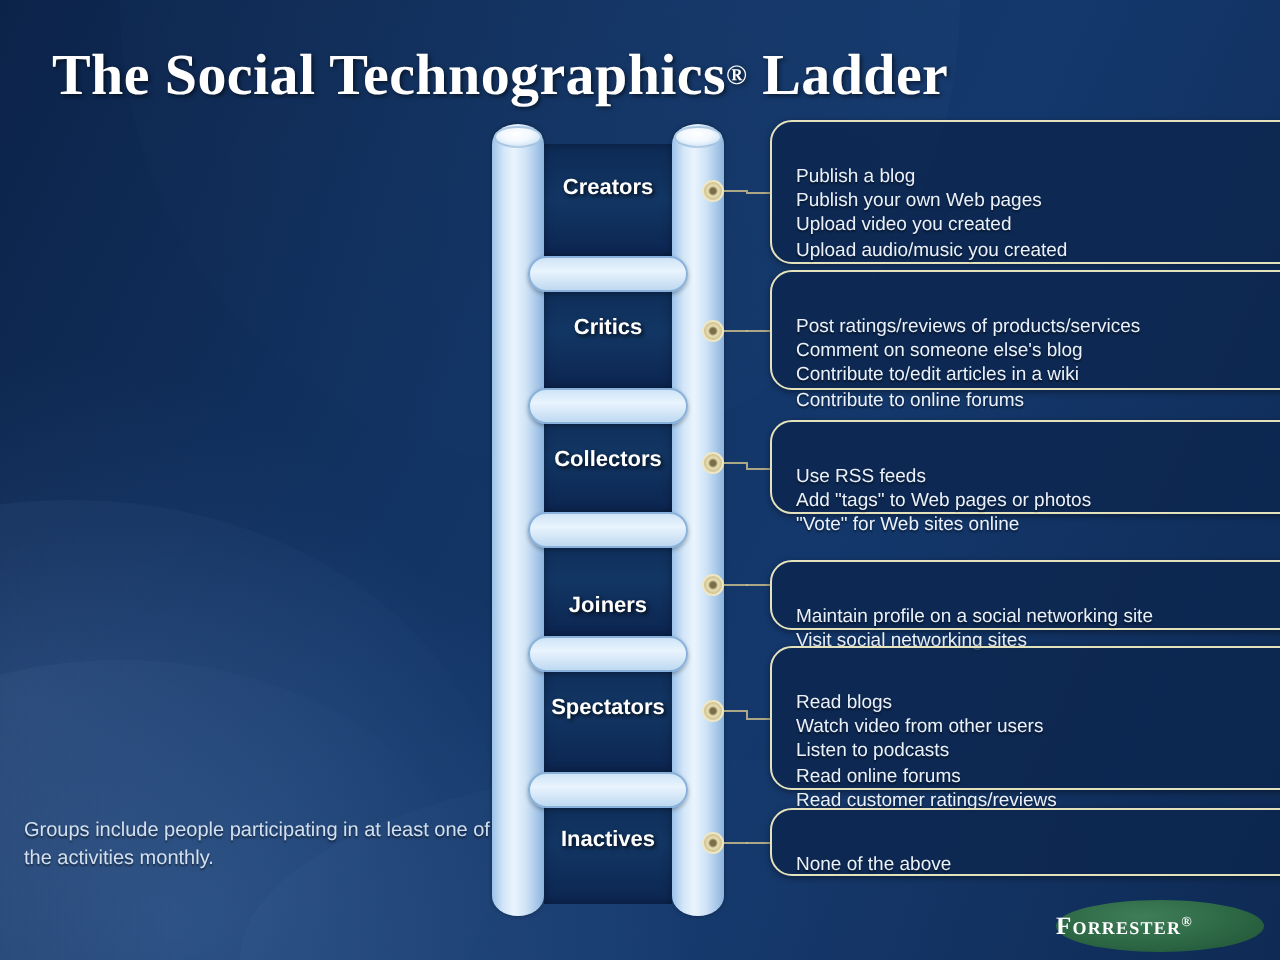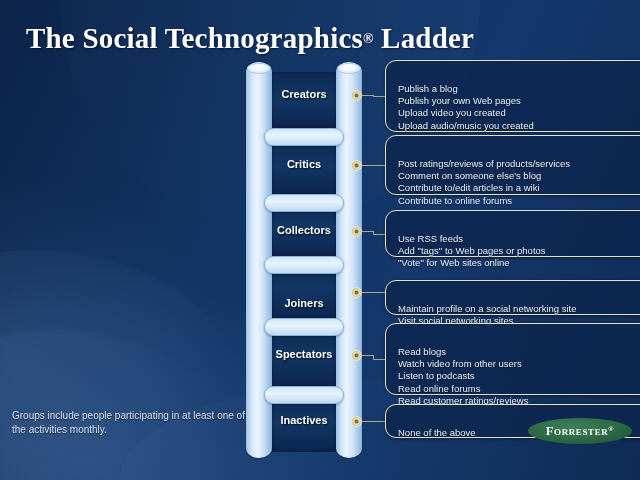--- a/index.html
+++ b/index.html
@@ -178,28 +178,28 @@
     font-size: 9px;
     color: #cfdced;
     white-space: nowrap;
     text-shadow: 0 1px 1px rgba(0,0,0,0.5);
   }
 
   
   #logo {
     position: absolute;
     left: 528px;
-    top: 418px;
+    top: 450px;
     width: 104px;
     height: 26px;
     border-radius: 50%;
     background: radial-gradient(ellipse at 42% 32%, #3f7d58 0%, #2f6b47 46%, #1f5336 100%);
     display: flex;
     align-items: center;
-    justify-content: center;
+    justify-content: flex-start;
   }
   #logo .wordmark {
     font-family: "Liberation Serif", serif;
     font-weight: bold;
     font-size: 12.5px;
     font-variant: small-caps;
     letter-spacing: 0.6px;
     color: #ffffff;
     white-space: nowrap;
   }

